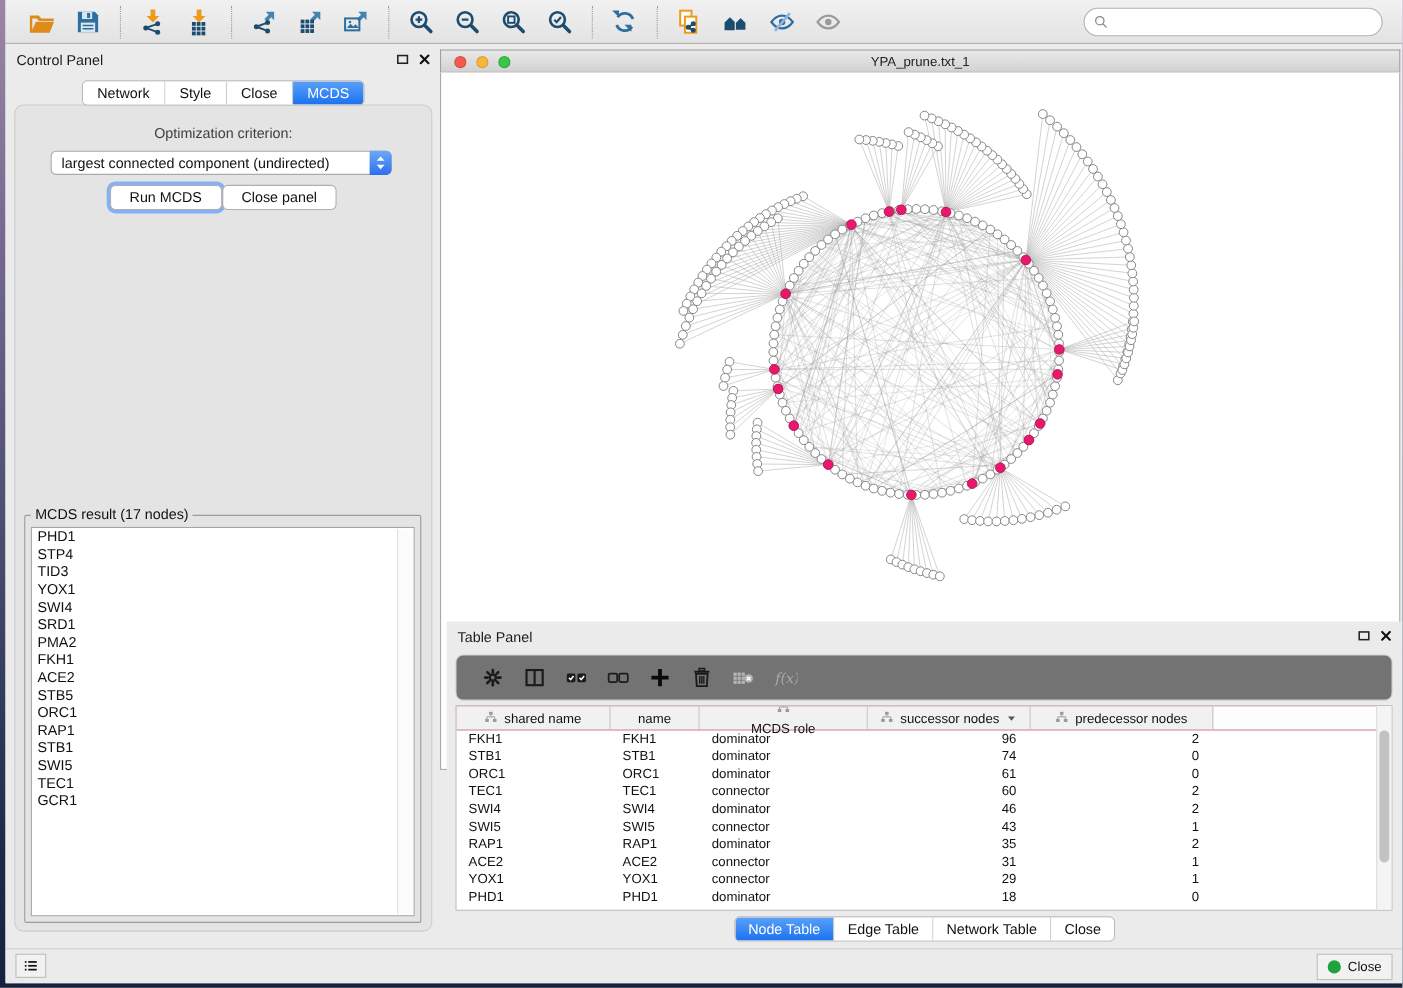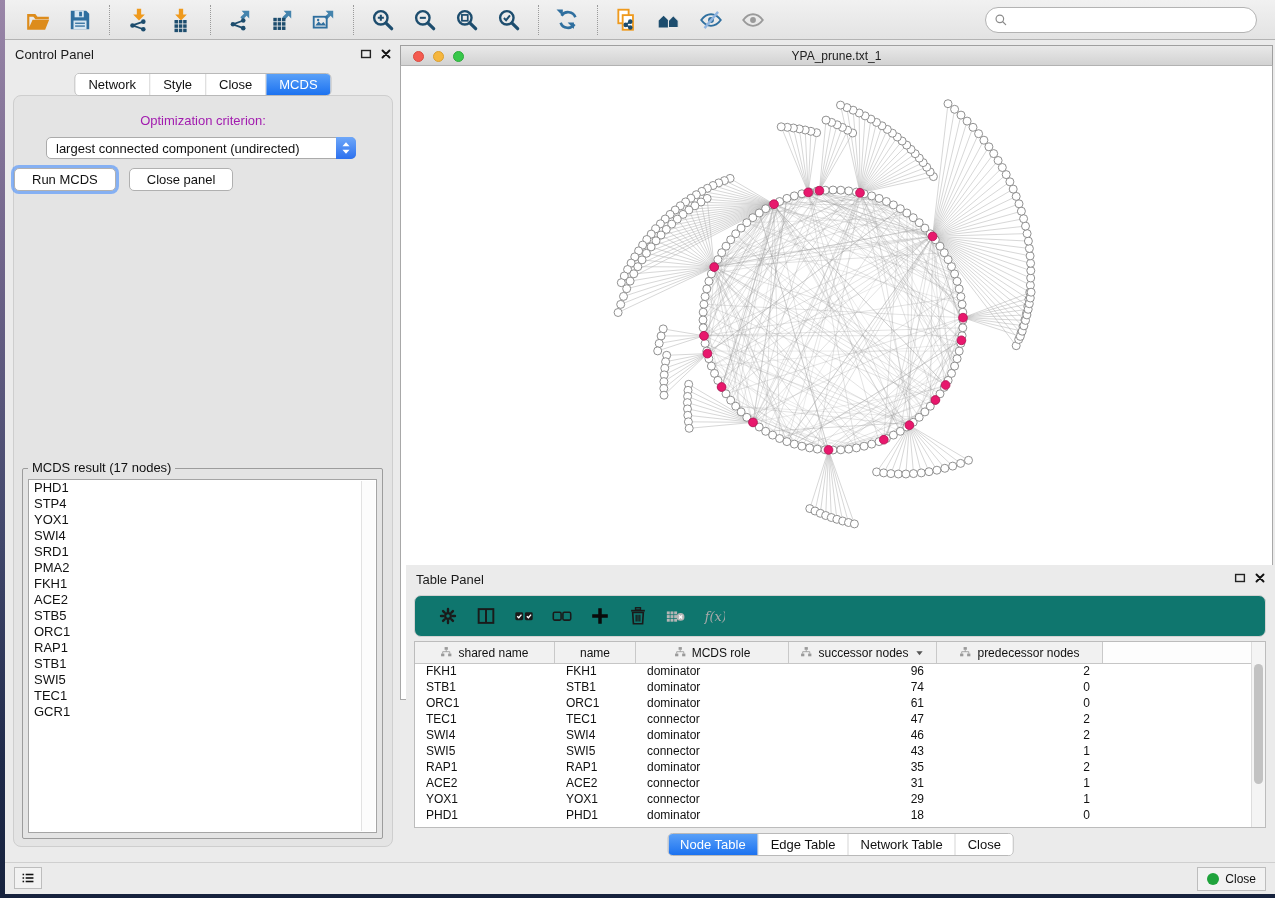--- a/index.html
+++ b/index.html
@@ -28,28 +28,28 @@
   .panel-titlebar .pt-label{font-size:13px;color:#1b1b1b;margin-left:10px;}
   .pt-btn{position:absolute;top:7px;width:14px;height:14px;display:inline-flex;}
   .pt-btn svg{width:14px;height:14px;}
   .cp-tabs{position:absolute;top:33px;left:50%;transform:translateX(-50%);display:flex;
     background:#fff;border:1px solid #b9b9b9;border-radius:5px;overflow:hidden;z-index:3;}
   .cp-tab{font-size:13px;color:#111;padding:3px 13px;border-right:1px solid #c9c9c9;background:#fff;white-space:nowrap;}
   .cp-tab:last-child{border-right:none;}
   .cp-tab.active{background:linear-gradient(#59a0f8,#1c72f0);color:#fff;}
   .cp-card{position:absolute;left:8px;right:8px;top:55px;height:750px;background:#e4e4e4;
     border:1px solid #cecece;border-radius:8px;}
-  .opt-label{position:absolute;top:17px;left:0;right:0;text-align:center;font-size:13px;color:#a21caf;}
+  .opt-label{position:absolute;top:17px;left:0;right:0;text-align:center;font-size:13px;color:#404040;}
   .dropdown{position:absolute;left:32px;right:36px;top:41px;height:22px;background:#fff;
     border:1px solid #ababab;border-radius:5px;display:flex;align-items:center;box-sizing:border-box;}
   .dropdown .dd-value{flex:1;font-size:13px;color:#111;padding-left:9px;white-space:nowrap;overflow:hidden;}
   .dd-stepper{width:20px;height:22px;margin:-1px -1px -1px 0;border-radius:0 5px 5px 0;
     background:linear-gradient(#6ea7f9,#2c70ee);display:flex;align-items:center;justify-content:center;}
   .dd-stepper svg{width:12px;height:16px;}
-  .cp-buttons{position:absolute;left:0;right:0;top:72px;display:flex;gap:13px;}
+  .cp-buttons{position:absolute;left:0;right:0;top:72px;display:flex;justify-content:center;}
   .cp-btn{font-family:"Liberation Sans",sans-serif;font-size:13px;color:#111;background:#fff;
     border:1px solid #b0b0b0;border-radius:5px;padding:3px 17px;}
   .cp-btn.focused{box-shadow:0 0 0 3px rgba(82,147,250,.65);}
   .groupbox{position:absolute;left:8px;right:9px;top:372px;bottom:7px;border:1px solid #9c9c9c;border-radius:2px;}
   .groupbox-title{position:absolute;top:-9px;left:5px;background:#e4e4e4;padding:0 4px;font-size:13px;color:#111;}
   .result-list{position:absolute;left:5px;right:5px;top:10px;bottom:5px;background:#fff;
     border:1px solid #a5a5a5;overflow:hidden;}
   .result-scroll{position:absolute;top:1px;bottom:1px;right:1px;width:13px;background:#fcfcfc;border-left:1px solid #e2e2e2;}
   .mcds-item{font-size:13px;color:#111;line-height:16px;padding-left:5px;}
 
@@ -65,21 +65,21 @@
   .t-red{left:12px;background:#f45b50;border:1px solid #d94b41;box-sizing:border-box;}
   .t-yellow{left:32px;background:#f5b63e;border:1px solid #dba02f;box-sizing:border-box;}
   .t-green{left:52px;background:#38c74a;border:1px solid #2cab3c;box-sizing:border-box;}
   .net-title{position:absolute;left:0;right:0;top:3px;text-align:center;font-size:12px;color:#222;}
   .net-view{position:absolute;left:0;right:0;top:21px;bottom:0;background:#fff;
     border:1px solid #a8a8a8;border-top:none;box-sizing:border-box;}
   .net-view svg{display:block;}
 
   
   .table-panel{position:absolute;left:401px;right:0;top:565px;height:297px;background:#ebebeb;}
-  .tp-toolbar{position:absolute;left:8px;right:9px;top:30px;height:42px;background:#0f766e;
+  .tp-toolbar{position:absolute;left:8px;right:9px;top:30px;height:42px;background:#737373;
     border:1px solid #d2d2d2;border-radius:7px;display:flex;align-items:center;padding-left:14px;box-sizing:border-box;}
   .tp-icon{width:26px;height:26px;display:inline-flex;align-items:center;justify-content:center;margin:0 6px;}
   .tp-icon svg{width:22px;height:22px;}
   .tp-table{position:absolute;left:8px;right:9px;top:76px;height:187px;background:#fff;border:1px solid #bcbcbc;box-sizing:border-box;overflow:hidden;}
   .tp-header{position:absolute;left:0;right:14px;top:0;height:21px;display:flex;border-bottom:1px solid #c6c6c6;background:#ec4899;}
   .th-cell{display:flex;align-items:center;justify-content:center;gap:5px;font-size:12px;color:#111;
     background:#f1f1f1;border-right:1px solid #c9c9c9;box-sizing:border-box;height:21px;}
   .th-cell.filler{background:#fdfdfd;border-right:none;flex:1;}
   .th-cell svg{flex:0 0 auto;}
   .tp-rows{position:absolute;left:0;right:14px;top:21px;bottom:0;}
@@ -291,20 +291,21 @@
       </div>
       <div class="cp-buttons">
         <button class="cp-btn focused">Run MCDS</button>
         <button class="cp-btn">Close panel</button>
       </div>
       <div class="groupbox">
         <span class="groupbox-title">MCDS result (17 nodes)</span>
         <div class="result-list" id="mcds-list">
             <div class="mcds-item">PHD1</div>
             <div class="mcds-item">STP4</div>
+            <div class="mcds-item">TID3</div>
             <div class="mcds-item">YOX1</div>
             <div class="mcds-item">SWI4</div>
             <div class="mcds-item">SRD1</div>
             <div class="mcds-item">PMA2</div>
             <div class="mcds-item">FKH1</div>
             <div class="mcds-item">ACE2</div>
             <div class="mcds-item">STB5</div>
             <div class="mcds-item">ORC1</div>
             <div class="mcds-item">RAP1</div>
             <div class="mcds-item">STB1</div>
@@ -1154,21 +1155,21 @@
               <rect x="8.5" y="2" width="6" height="5" fill="#9a9a9a"></rect>
               <rect x="2" y="14" width="6" height="5" fill="#9a9a9a"></rect>
               <rect x="15" y="14" width="6" height="5" fill="#9a9a9a"></rect>
               <path d="M11.5 7v3.5M5 14v-3.5h13V14" fill="none" stroke="#9a9a9a" stroke-width="1.6"></path>
             </svg>
             <span>shared name</span>
           </div>
           <div class="th-cell" style="width: 81px;">
             <span>name</span>
           </div>
-          <div class="th-cell" style="width: 153px;">
+          <div class="th-cell" style="width: 153px; flex-direction: column;">
             <svg viewBox="0 0 24 24" style="width:13px;height:13px">
               <rect x="8.5" y="2" width="6" height="5" fill="#9a9a9a"></rect>
               <rect x="2" y="14" width="6" height="5" fill="#9a9a9a"></rect>
               <rect x="15" y="14" width="6" height="5" fill="#9a9a9a"></rect>
               <path d="M11.5 7v3.5M5 14v-3.5h13V14" fill="none" stroke="#9a9a9a" stroke-width="1.6"></path>
             </svg>
             <span>MCDS role</span>
           </div>
           <div class="th-cell" style="width: 148px;">
             <svg viewBox="0 0 24 24" style="width:13px;height:13px">
@@ -1212,21 +1213,21 @@
             <div class="td-cell td-left" style="width: 140px;">ORC1</div>
             <div class="td-cell td-left" style="width: 81px;">ORC1</div>
             <div class="td-cell td-left" style="width: 153px;">dominator</div>
             <div class="td-cell td-right" style="width: 148px;">61</div>
             <div class="td-cell td-right" style="width: 166px;">0</div>
           </div>
           <div class="tp-row">
             <div class="td-cell td-left" style="width: 140px;">TEC1</div>
             <div class="td-cell td-left" style="width: 81px;">TEC1</div>
             <div class="td-cell td-left" style="width: 153px;">connector</div>
-            <div class="td-cell td-right" style="width: 148px;">47</div>
+            <div class="td-cell td-right" style="width: 148px;">60</div>
             <div class="td-cell td-right" style="width: 166px;">2</div>
           </div>
           <div class="tp-row">
             <div class="td-cell td-left" style="width: 140px;">SWI4</div>
             <div class="td-cell td-left" style="width: 81px;">SWI4</div>
             <div class="td-cell td-left" style="width: 153px;">dominator</div>
             <div class="td-cell td-right" style="width: 148px;">46</div>
             <div class="td-cell td-right" style="width: 166px;">2</div>
           </div>
           <div class="tp-row">

